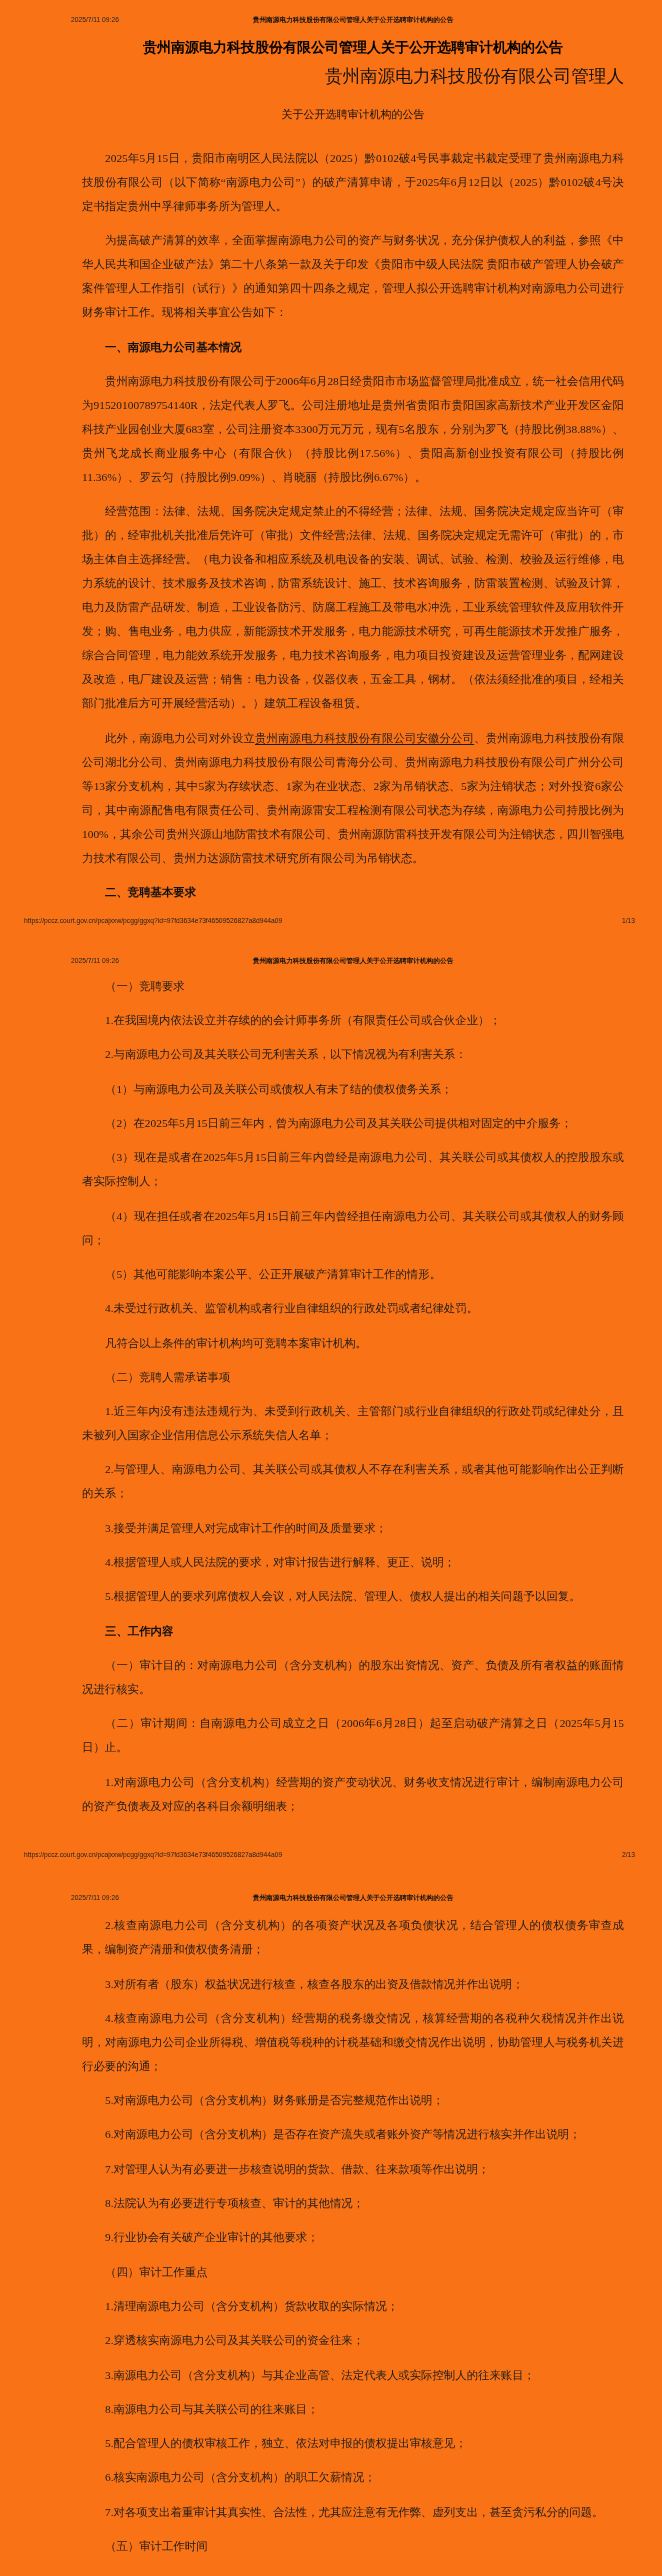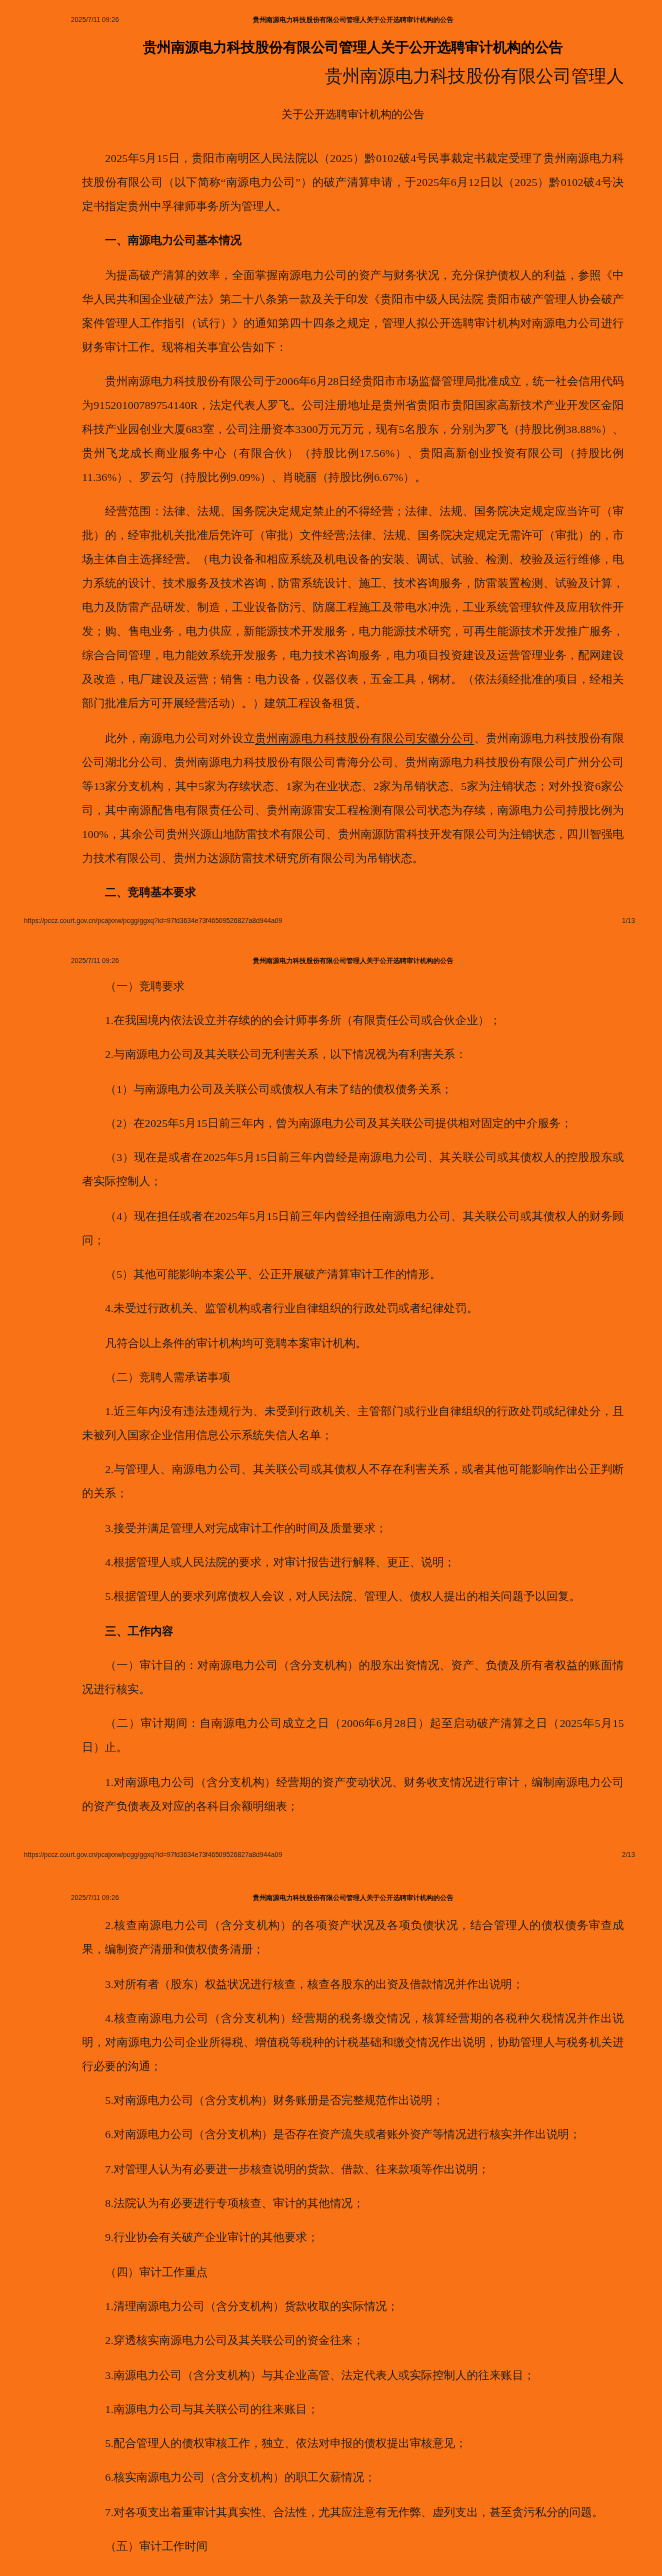--- a/index.html
+++ b/index.html
@@ -41,22 +41,22 @@
   <div class="page-header">
     <span class="hdr-time">2025/7/11 09:26</span>
     <span class="hdr-title">贵州南源电力科技股份有限公司管理人关于公开选聘审计机构的公告</span>
     <span class="hdr-spacer"></span>
   </div>
   <div class="content">
       <div class="para doc-title">贵州南源电力科技股份有限公司管理人关于公开选聘审计机构的公告</div>
       <div class="para big-title">贵州南源电力科技股份有限公司管理人</div>
       <div class="para big-title2">关于公开选聘审计机构的公告</div>
       <div class="para body">2025年5月15日，贵阳市南明区人民法院以（2025）黔0102破4号民事裁定书裁定受理了贵州南源电力科技股份有限公司（以下简称“南源电力公司”）的破产清算申请，于2025年6月12日以（2025）黔0102破4号决定书指定贵州中孚律师事务所为管理人。</div>
+      <div class="para body">为提高破产清算的效率，全面掌握南源电力公司的资产与财务状况，充分保护债权人的利益，参照《中华人民共和国企业破产法》第二十八条第一款及关于印发《贵阳市中级人民法院 贵阳市破产管理人协会破产案件管理人工作指引（试行）》的通知第四十四条之规定，管理人拟公开选聘审计机构对南源电力公司进行财务审计工作。现将相关事宜公告如下：</div>
       <div class="para section">一、南源电力公司基本情况</div>
-      <div class="para body">为提高破产清算的效率，全面掌握南源电力公司的资产与财务状况，充分保护债权人的利益，参照《中华人民共和国企业破产法》第二十八条第一款及关于印发《贵阳市中级人民法院 贵阳市破产管理人协会破产案件管理人工作指引（试行）》的通知第四十四条之规定，管理人拟公开选聘审计机构对南源电力公司进行财务审计工作。现将相关事宜公告如下：</div>
       <div class="para body">贵州南源电力科技股份有限公司于2006年6月28日经贵阳市市场监督管理局批准成立，统一社会信用代码为91520100789754140R，法定代表人罗飞。公司注册地址是贵州省贵阳市贵阳国家高新技术产业开发区金阳科技产业园创业大厦683室，公司注册资本3300万元万元，现有5名股东，分别为罗飞（持股比例38.88%）、贵州飞龙成长商业服务中心（有限合伙）（持股比例17.56%）、贵阳高新创业投资有限公司（持股比例11.36%）、罗云匀（持股比例9.09%）、肖晓丽（持股比例6.67%）。</div>
       <div class="para body">经营范围：法律、法规、国务院决定规定禁止的不得经营；法律、法规、国务院决定规定应当许可（审批）的，经审批机关批准后凭许可（审批）文件经营;法律、法规、国务院决定规定无需许可（审批）的，市场主体自主选择经营。（电力设备和相应系统及机电设备的安装、调试、试验、检测、校验及运行维修，电力系统的设计、技术服务及技术咨询，防雷系统设计、施工、技术咨询服务，防雷装置检测、试验及计算，电力及防雷产品研发、制造，工业设备防污、防腐工程施工及带电水冲洗，工业系统管理软件及应用软件开发；购、售电业务，电力供应，新能源技术开发服务，电力能源技术研究，可再生能源技术开发推广服务，综合合同管理，电力能效系统开发服务，电力技术咨询服务，电力项目投资建设及运营管理业务，配网建设及改造，电厂建设及运营；销售：电力设备，仪器仪表，五金工具，钢材。（依法须经批准的项目，经相关部门批准后方可开展经营活动）。）建筑工程设备租赁。</div>
       <div class="para body"><span>此外，南源电力公司对外设立</span><span class="u">贵州南源电力科技股份有限公司安徽分公司</span><span>、贵州南源电力科技股份有限公司湖北分公司、贵州南源电力科技股份有限公司青海分公司、贵州南源电力科技股份有限公司广州分公司等13家分支机构，其中5家为存续状态、1家为在业状态、2家为吊销状态、5家为注销状态；对外投资6家公司，其中南源配售电有限责任公司、贵州南源雷安工程检测有限公司状态为存续，南源电力公司持股比例为100%，其余公司贵州兴源山地防雷技术有限公司、贵州南源防雷科技开发有限公司为注销状态，四川智强电力技术有限公司、贵州力达源防雷技术研究所有限公司为吊销状态。</span></div>
       <div class="para section">二、竞聘基本要求</div>
     </div>
   <div class="page-footer">
     <span class="ftr-url">https://pccz.court.gov.cn/pcajxxw/pcgg/ggxq?id=97fd3634e73f46509526827a8d944a09</span>
     <span class="ftr-page">1/13</span>
   </div>
 </div>
@@ -107,20 +107,20 @@
       <div class="para body">4.核查南源电力公司（含分支机构）经营期的税务缴交情况，核算经营期的各税种欠税情况并作出说明，对南源电力公司企业所得税、增值税等税种的计税基础和缴交情况作出说明，协助管理人与税务机关进行必要的沟通；</div>
       <div class="para body">5.对南源电力公司（含分支机构）财务账册是否完整规范作出说明；</div>
       <div class="para body">6.对南源电力公司（含分支机构）是否存在资产流失或者账外资产等情况进行核实并作出说明；</div>
       <div class="para body">7.对管理人认为有必要进一步核查说明的货款、借款、往来款项等作出说明；</div>
       <div class="para body">8.法院认为有必要进行专项核查、审计的其他情况；</div>
       <div class="para body">9.行业协会有关破产企业审计的其他要求；</div>
       <div class="para body">（四）审计工作重点</div>
       <div class="para body">1.清理南源电力公司（含分支机构）货款收取的实际情况；</div>
       <div class="para body">2.穿透核实南源电力公司及其关联公司的资金往来；</div>
       <div class="para body">3.南源电力公司（含分支机构）与其企业高管、法定代表人或实际控制人的往来账目；</div>
-      <div class="para body">1.南源电力公司与其关联公司的往来账目；</div>
+      <div class="para body">8.南源电力公司与其关联公司的往来账目；</div>
       <div class="para body">5.配合管理人的债权审核工作，独立、依法对申报的债权提出审核意见；</div>
       <div class="para body">6.核实南源电力公司（含分支机构）的职工欠薪情况；</div>
       <div class="para body">7.对各项支出着重审计其真实性、合法性，尤其应注意有无作弊、虚列支出，甚至贪污私分的问题。</div>
       <div class="para body">（五）审计工作时间</div>
     </div>
 </div>
 
 
 </body></html>

